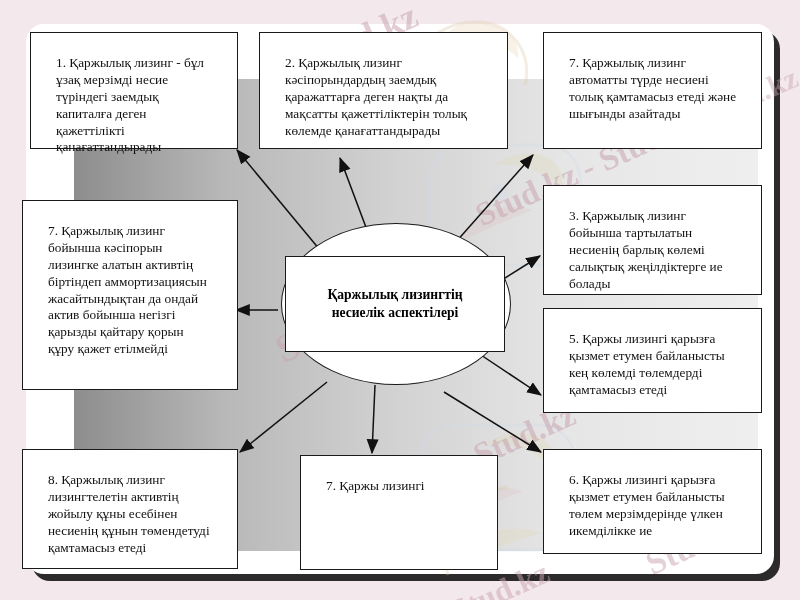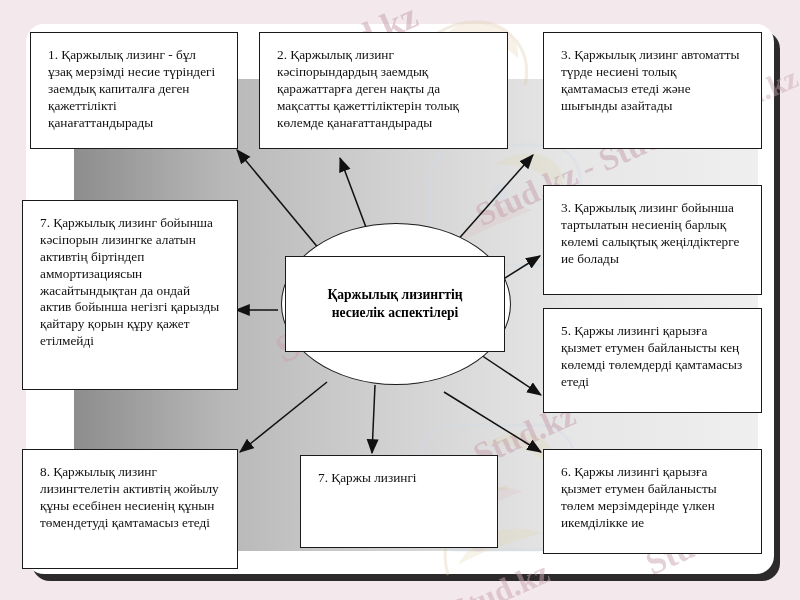--- a/index.html
+++ b/index.html
@@ -33,21 +33,21 @@
   }
   
   #links{position:absolute;left:0;top:0;width:800px;height:600px;}
   
   .box{
     position:absolute;background:#ffffff;border:1.6px solid #1a1a1a;
     box-sizing:border-box;
     padding:7px 9px 6px 10px;
     font-size:13.3px;line-height:1.27;color:#111;
   }
-  .box p{margin:7px;}
+  .box p{margin:15px;}
   .box .gap{height:.75em;}
   
   #ellipse{
     position:absolute;left:281px;top:223px;width:228px;height:160px;
     border:1.7px solid #1a1a1a;border-radius:50%;background:#fff;
   }
   #centerbox{
     position:absolute;left:285px;top:256px;width:220px;height:96px;
     background:#fff;border:1.7px solid #1a1a1a;box-sizing:border-box;
     display:flex;align-items:center;justify-content:center;
@@ -156,36 +156,36 @@
 
 <div class="box" style="left:30px;top:32px;width:208px;height:117px;">
   <p>1. Қаржылық лизинг - бұл ұзақ мерзімді несие түріндегі заемдық капиталға деген қажеттілікті қанағаттандырады</p>
 </div>
 
 <div class="box" style="left:259px;top:32px;width:249px;height:117px;">
   <p>2. Қаржылық лизинг кәсіпорындардың заемдық қаражаттарға деген нақты да мақсатты қажеттіліктерін толық көлемде  қанағаттандырады</p>
 </div>
 
 <div class="box" style="left:543px;top:32px;width:219px;height:117px;">
-  <p>3. Қаржылық лизинг автоматты түрде несиені толық қамтамасыз етеді және шығынды азайтады</p>
+  <p>7. Қаржылық лизинг автоматты түрде несиені толық қамтамасыз етеді және шығынды азайтады</p>
 </div>
 
 <div class="box" style="left:543px;top:185px;width:219px;height:110px;">
   <p>3. Қаржылық лизинг бойынша тартылатын несиенің барлық көлемі салықтық жеңілдіктерге ие болады</p>
 </div>
 
 <div class="box" style="left:543px;top:308px;width:219px;height:105px;">
   <p>5. Қаржы лизингі қарызға қызмет етумен байланысты кең көлемді төлемдерді қамтамасыз етеді</p>
 </div>
 
 <div class="box" style="left:543px;top:449px;width:219px;height:105px;">
   <p>6. Қаржы лизингі  қарызға қызмет етумен байланысты төлем мерзімдерінде үлкен икемділікке ие</p>
 </div>
 
-<div class="box" style="left:300px;top:455px;width:198px;height:93px;">
+<div class="box" style="left:300px;top:455px;width:198px;height:115px;">
   <p>7. Қаржы лизингі</p>
   <div class="gap"></div>
 </div>
 
 <div class="box" style="left:22px;top:449px;width:216px;height:120px;">
   <p>8. Қаржылық лизинг лизингтелетін активтің жойылу құны есебінен несиенің құнын төмендетуді қамтамасыз етеді</p>
 </div>
 
 <div class="box" style="left:22px;top:200px;width:216px;height:190px;">
   <p>7. Қаржылық лизинг бойынша кәсіпорын лизингке алатын активтің біртіндеп аммортизациясын жасайтындықтан да ондай актив бойынша негізгі қарызды қайтару қорын құру қажет етілмейді</p>

